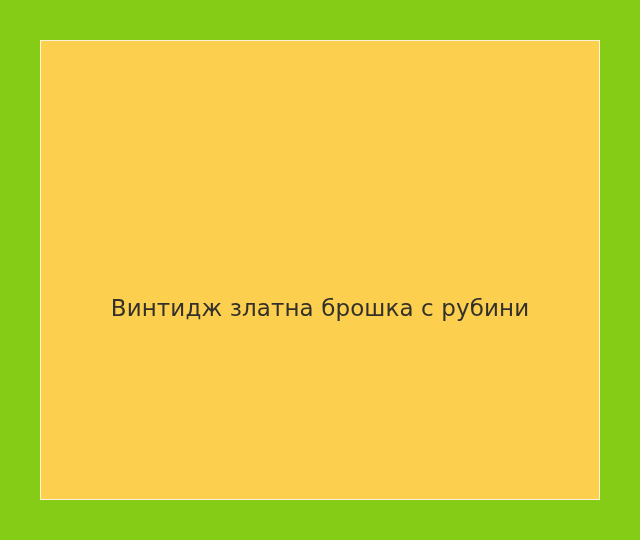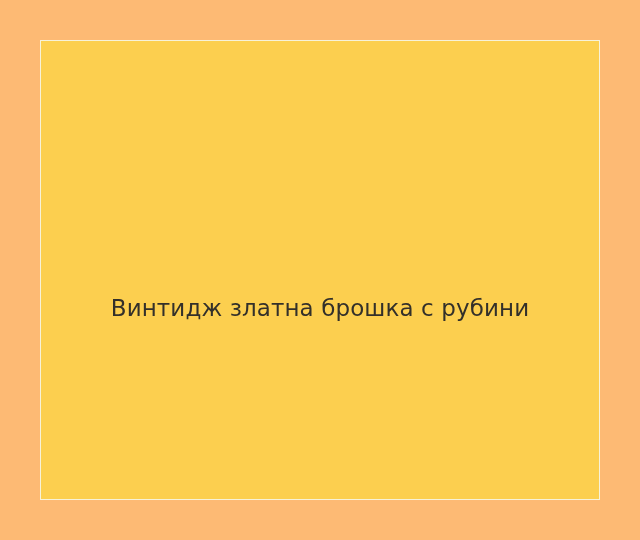--- a/index.html
+++ b/index.html
@@ -14,21 +14,21 @@
     overflow: hidden;
     font-family: "DejaVu Sans", "Liberation Sans", sans-serif;
   }
 
   
   .canvas {
     position: relative;
     box-sizing: border-box;
     width: 640px;
     height: 540px;
-    background: #fdba74;
+    background: #84cc16;
   }
 
   
   .placeholder-panel {
     position: absolute;
     left: 40px;
     top: 40px;
     width: 560px;
     height: 460px;
     box-sizing: border-box;

